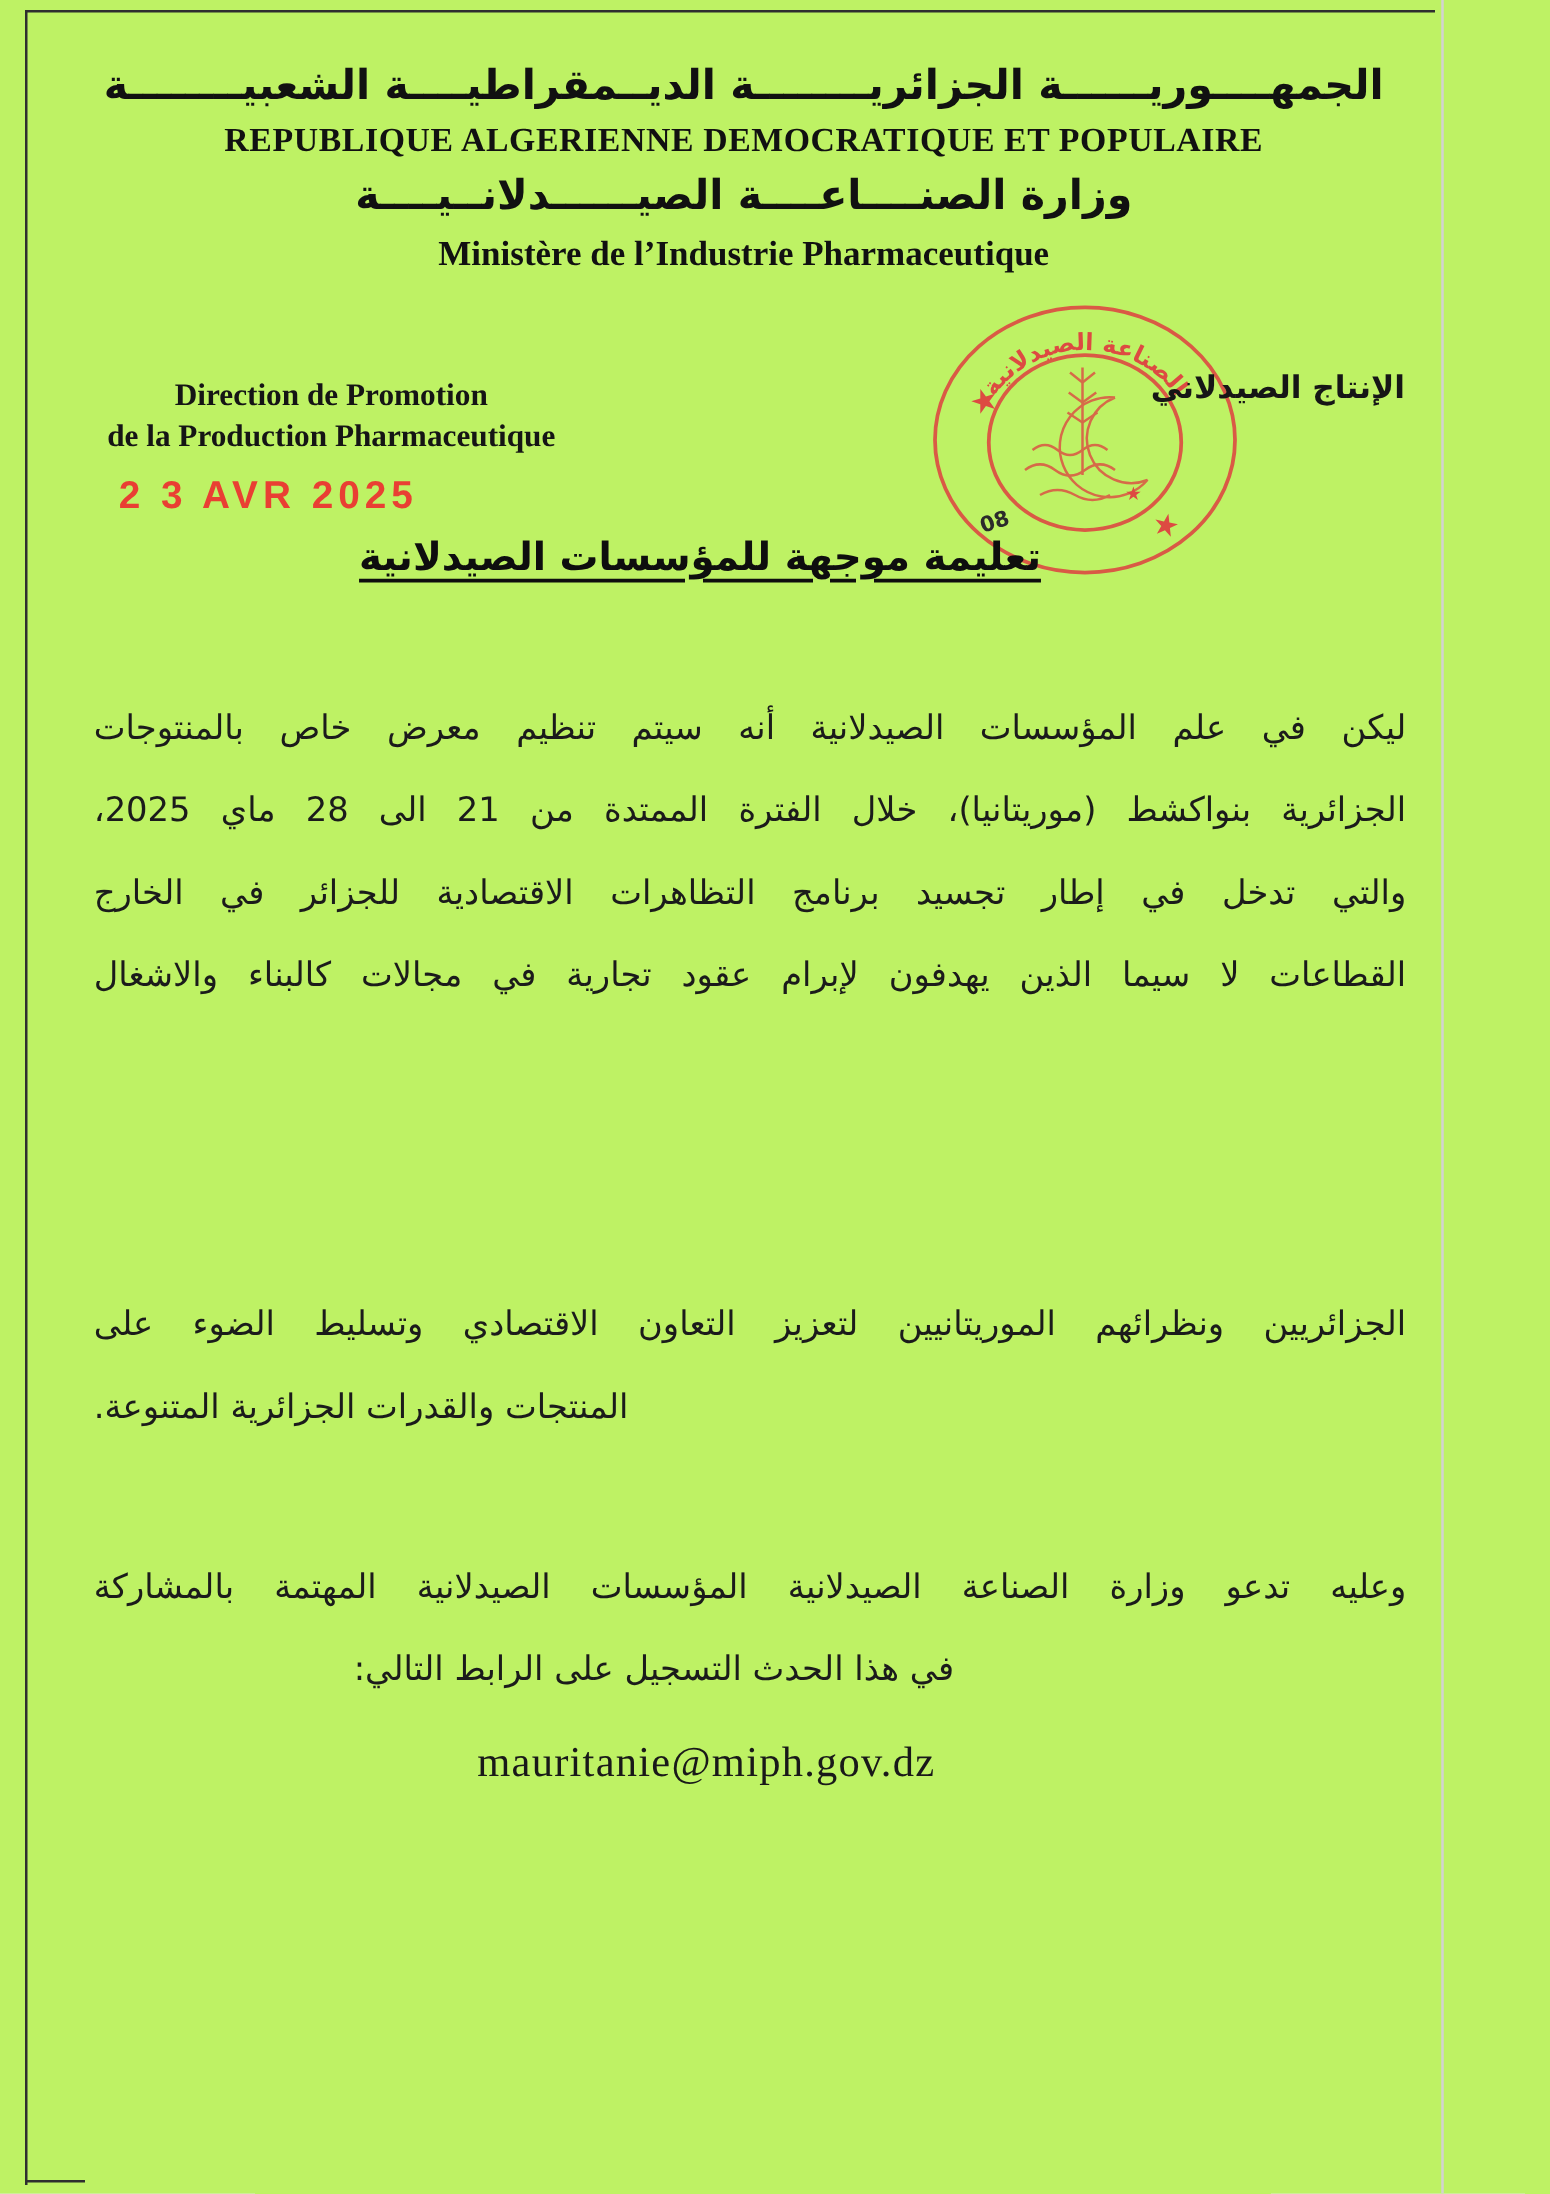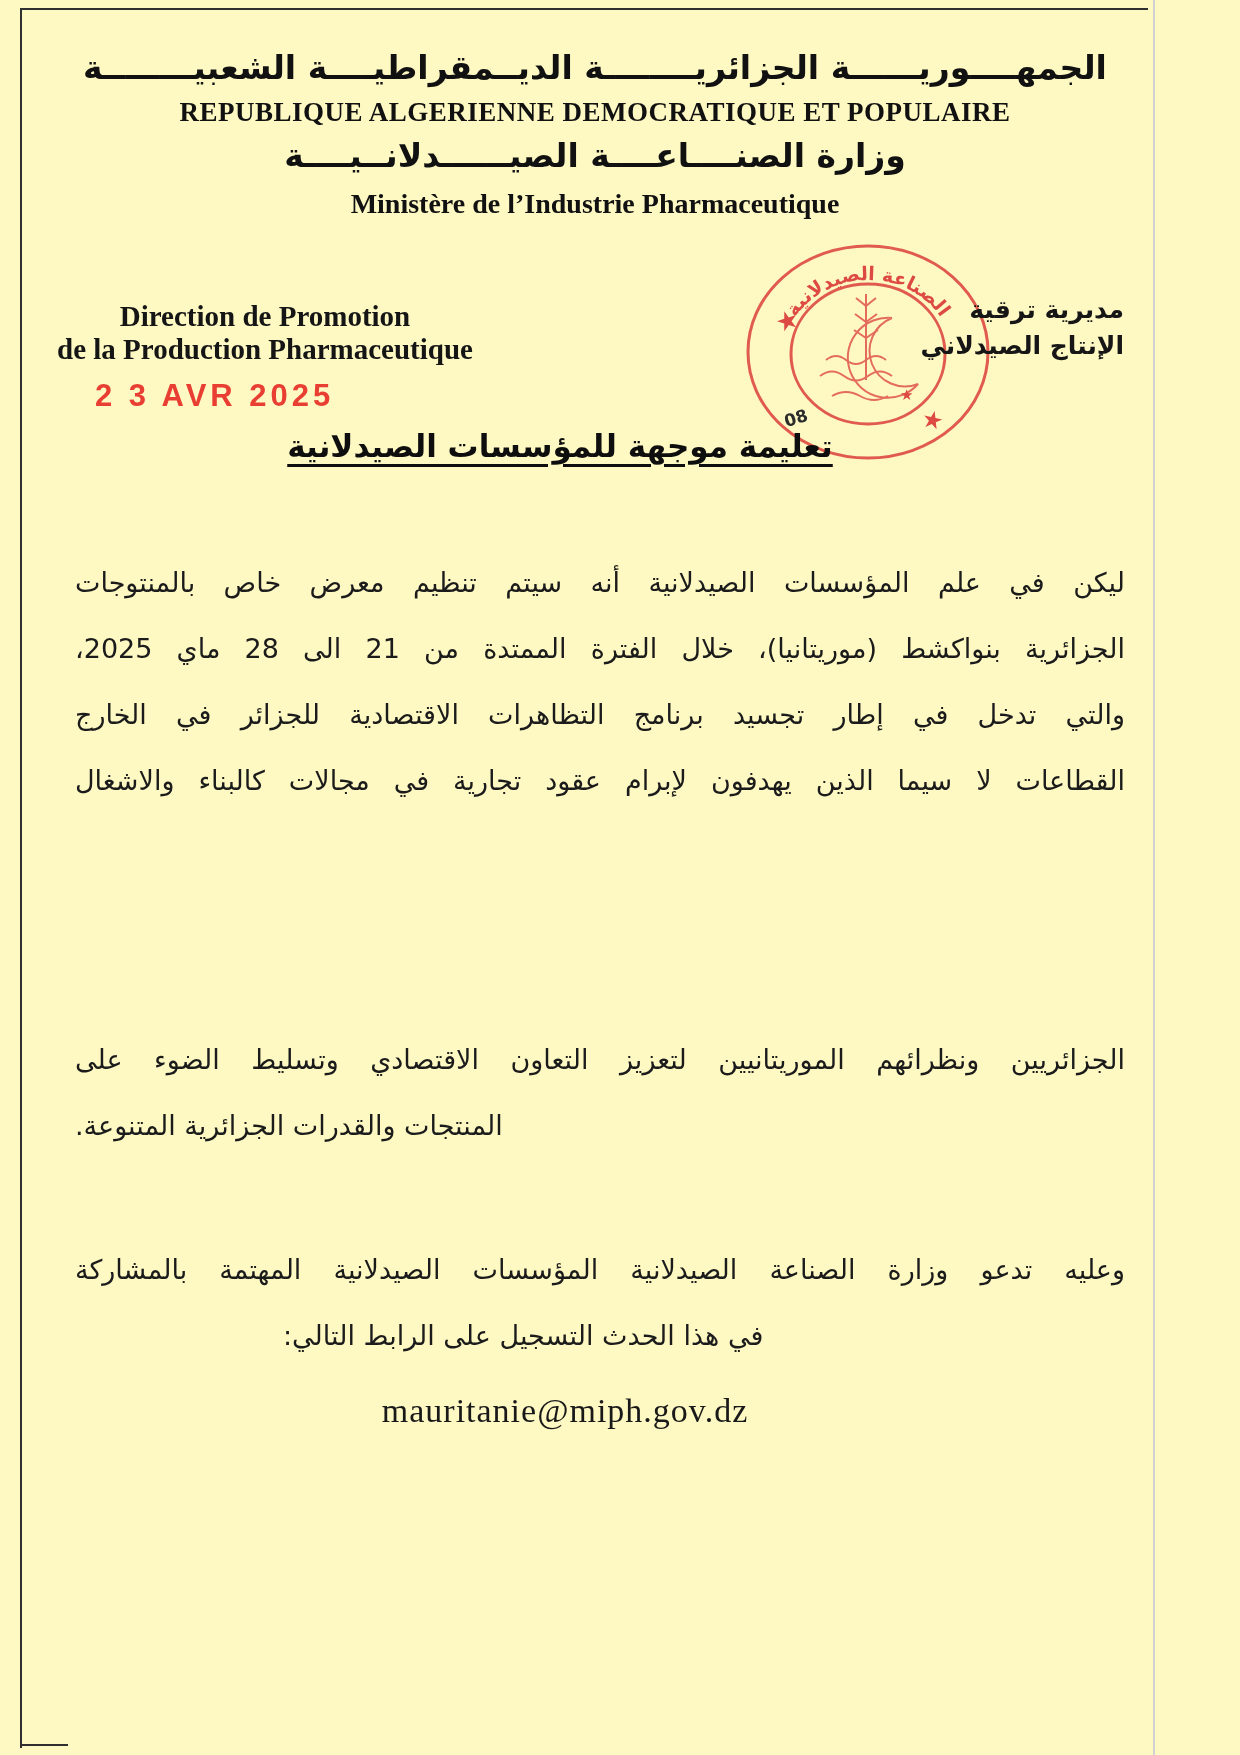--- a/index.html
+++ b/index.html
@@ -1,39 +1,39 @@
 <!DOCTYPE html>
 <html lang="ar"><head>
 <meta charset="utf-8">
 <style>
   html,body{margin:0;padding:0;background:#e9e9e9;}
   .page{
     position:relative;
     width:1240px;height:1755px;
     margin:0 auto;
-    background:#fef9c3;
+    background:#bef264;
     overflow:hidden;
     font-family:"DejaVu Sans",sans-serif;
     color:#1c1c1c;
   }
   
   .frame-left{position:absolute;left:20px;top:8px;width:2px;height:1740px;background:#2f2f2f;}
   .frame-top{position:absolute;left:20px;top:8px;width:1128px;height:2px;background:#2f2f2f;}
   .frame-bottom{position:absolute;left:20px;top:1744px;width:48px;height:2px;background:#2f2f2f;}
   .scan-edge{position:absolute;left:1153px;top:0;width:2px;height:1755px;background:#d2d2d0;}
 
   
   .header{position:absolute;left:30px;top:42px;width:1130px;text-align:center;}
   .h-ar{font-family:"DejaVu Sans",sans-serif;font-weight:700;font-size:33px;line-height:52px;color:#111;direction:rtl;}
   .h-fr1{font-family:"Liberation Serif","DejaVu Serif",serif;font-weight:700;font-size:27px;line-height:36px;letter-spacing:.5px;color:#111;}
   .h-fr2{font-family:"Liberation Serif","DejaVu Serif",serif;font-weight:700;font-size:28px;line-height:40px;color:#111;margin-top:2px;}
 
   .direction-block{
     position:absolute;left:50px;top:300px;width:430px;text-align:center;
-    font-family:"Liberation Serif","DejaVu Serif",serif;font-weight:700;font-size:29px;line-height:33px;color:#151515;
+    font-family:"Liberation Serif","DejaVu Serif",serif;font-weight:700;font-size:25px;line-height:33px;color:#151515;
   }
   .date-stamp{
     position:absolute;left:95px;top:378px;
     font-family:"Liberation Sans","DejaVu Sans",sans-serif;font-weight:700;
     font-size:31px;letter-spacing:4px;color:#e93f33;white-space:nowrap;
   }
 
   
   .seal{position:absolute;left:742px;top:240px;width:252px;height:228px;}
   .seal-side-text{
@@ -117,21 +117,20 @@
         <path d="M 124 66 l -10 -8 M 124 66 l 10 -8 M 124 82 l -11 -8 M 124 82 l 11 -8 M 124 98 l -12 -8 M 124 98 l 12 -8"></path>
         <path d="M 84 120 q 10 -8 20 0 q 10 8 20 0 q 10 -8 20 0"></path>
         <path d="M 78 136 q 12 -9 24 0 q 12 9 24 0 q 12 -9 24 0"></path>
         <path d="M 90 156 q 14 -8 28 0 q 14 8 28 0"></path>
       </g>
       <text x="158" y="160" font-size="15" fill="#dd4a42">★</text>
     </svg>
   </div>
 
   <div class="seal-side-text">
-    <div>مديرية ترقية</div>
     <div>الإنتاج الصيدلاني</div>
   </div>
 
   <div class="seal-number">08</div>
 
   <div class="doc-title">تعليمة موجهة للمؤسسات الصيدلانية</div>
 
   <div class="body-block p1">
     <div class="bline full">ليكن في علم المؤسسات الصيدلانية أنه سيتم تنظيم معرض خاص بالمنتوجات</div>
     <div class="bline full">الجزائرية بنواكشط (موريتانيا)، خلال الفترة الممتدة من 21 الى 28 ماي 2025،</div>

